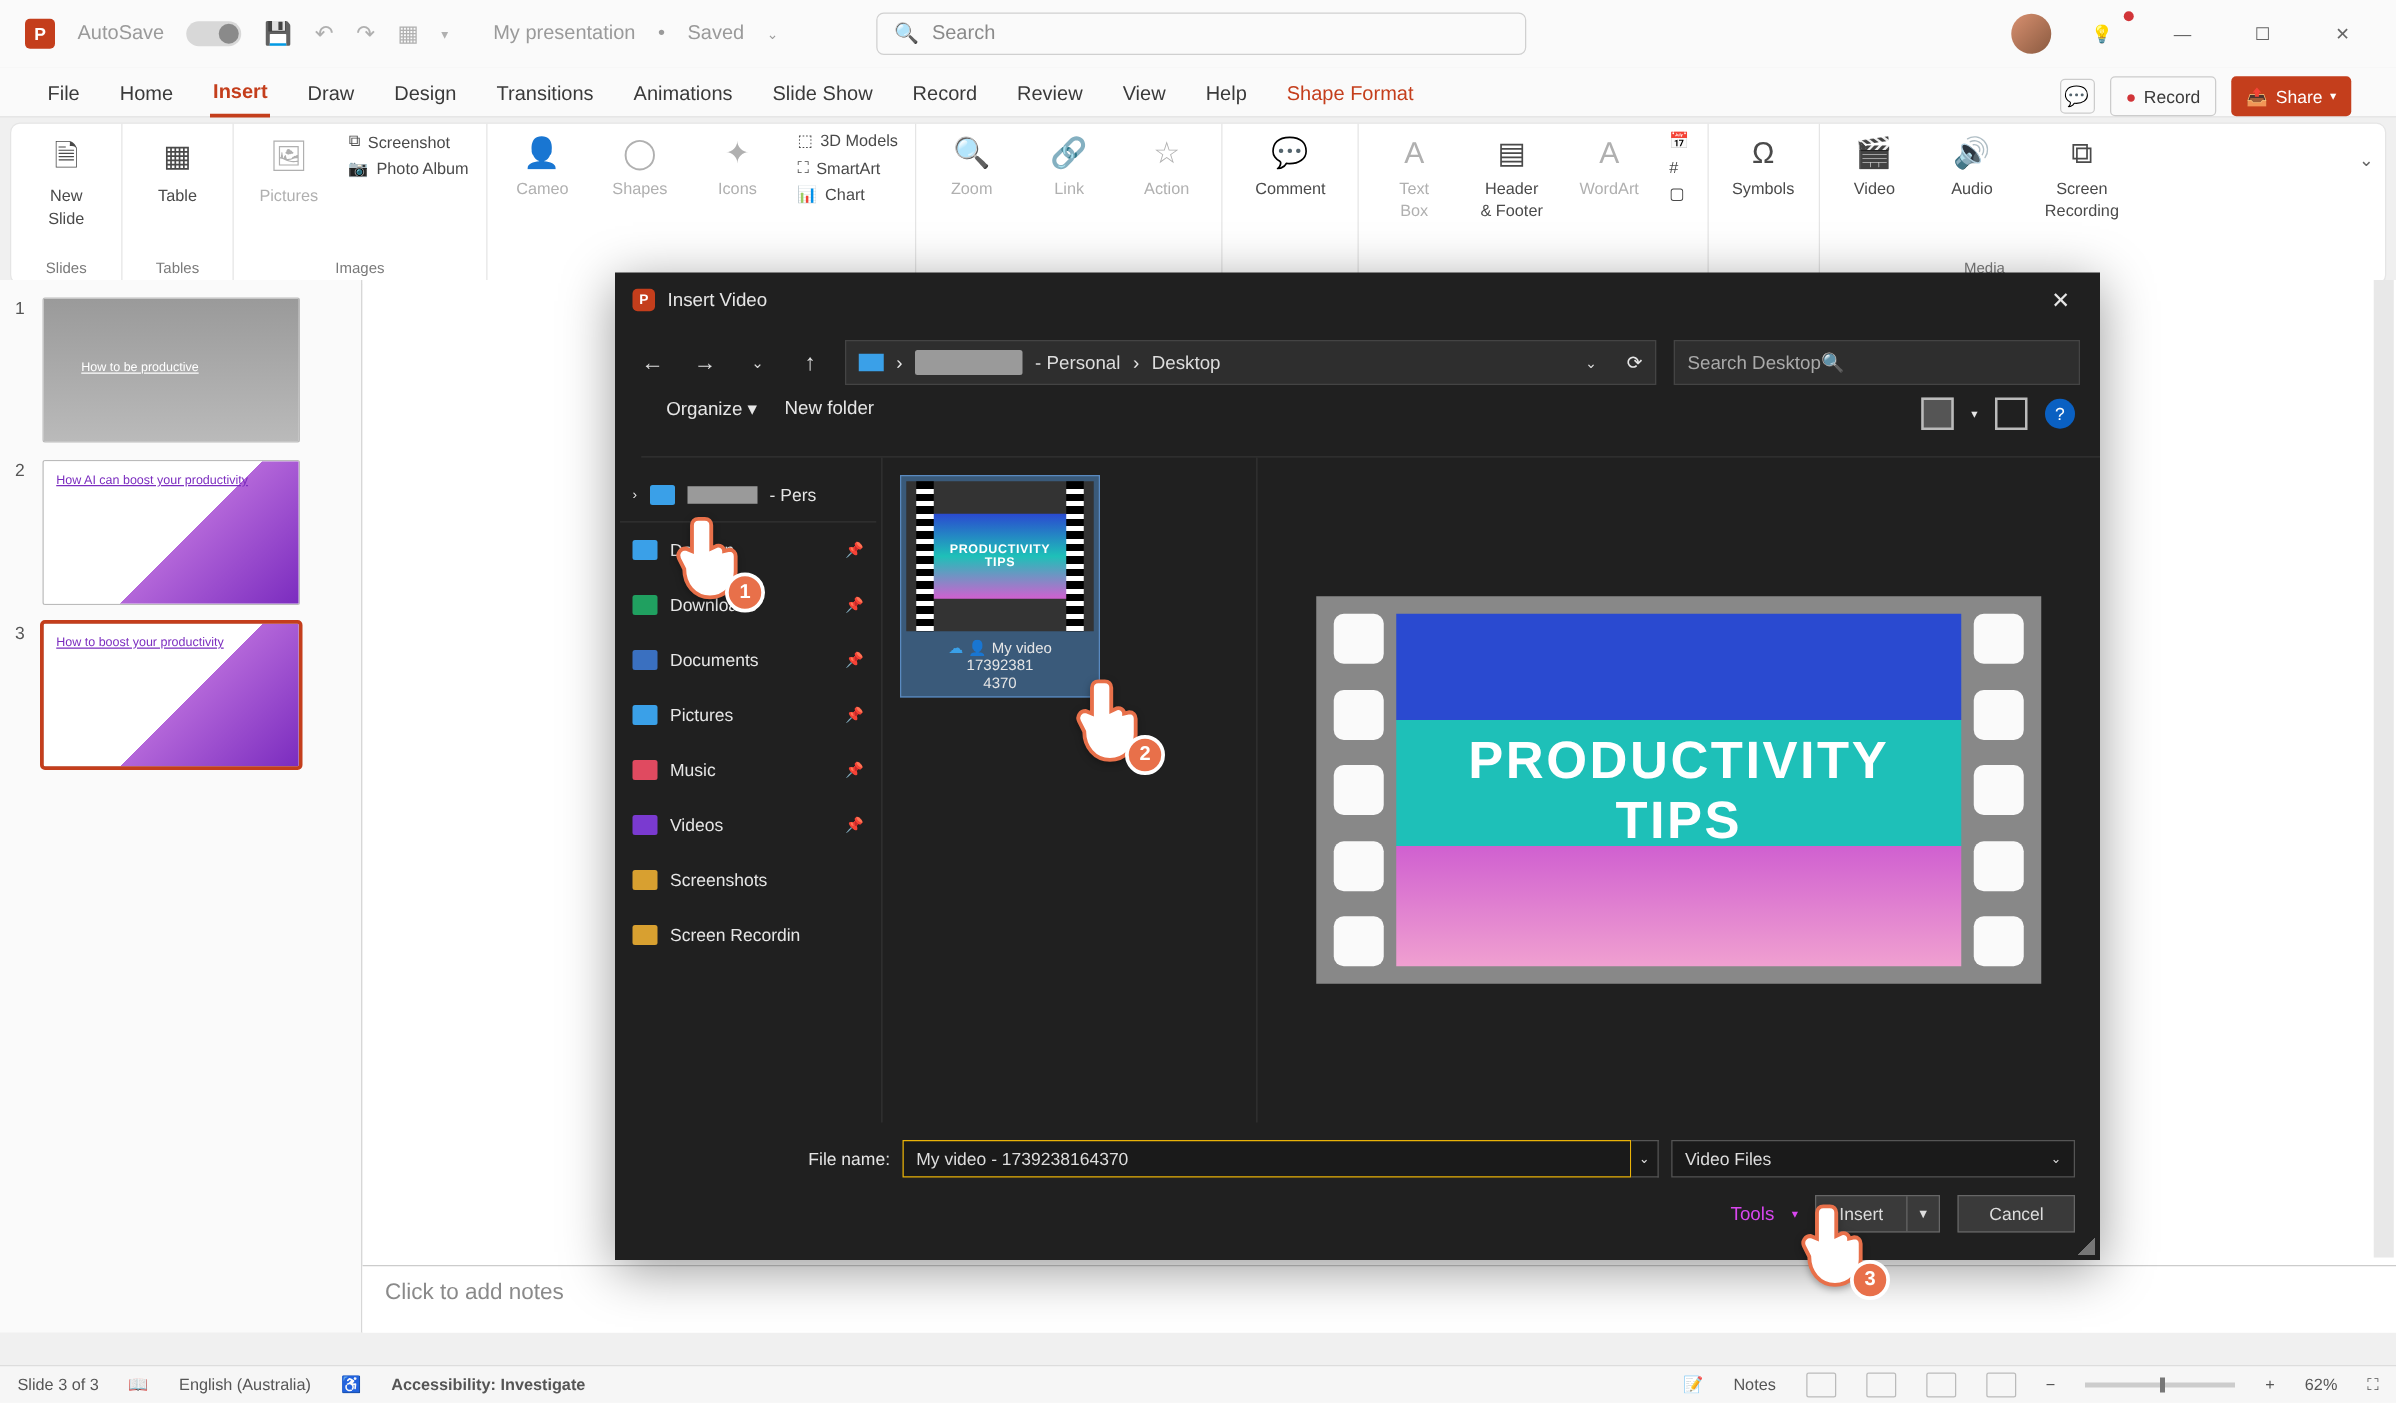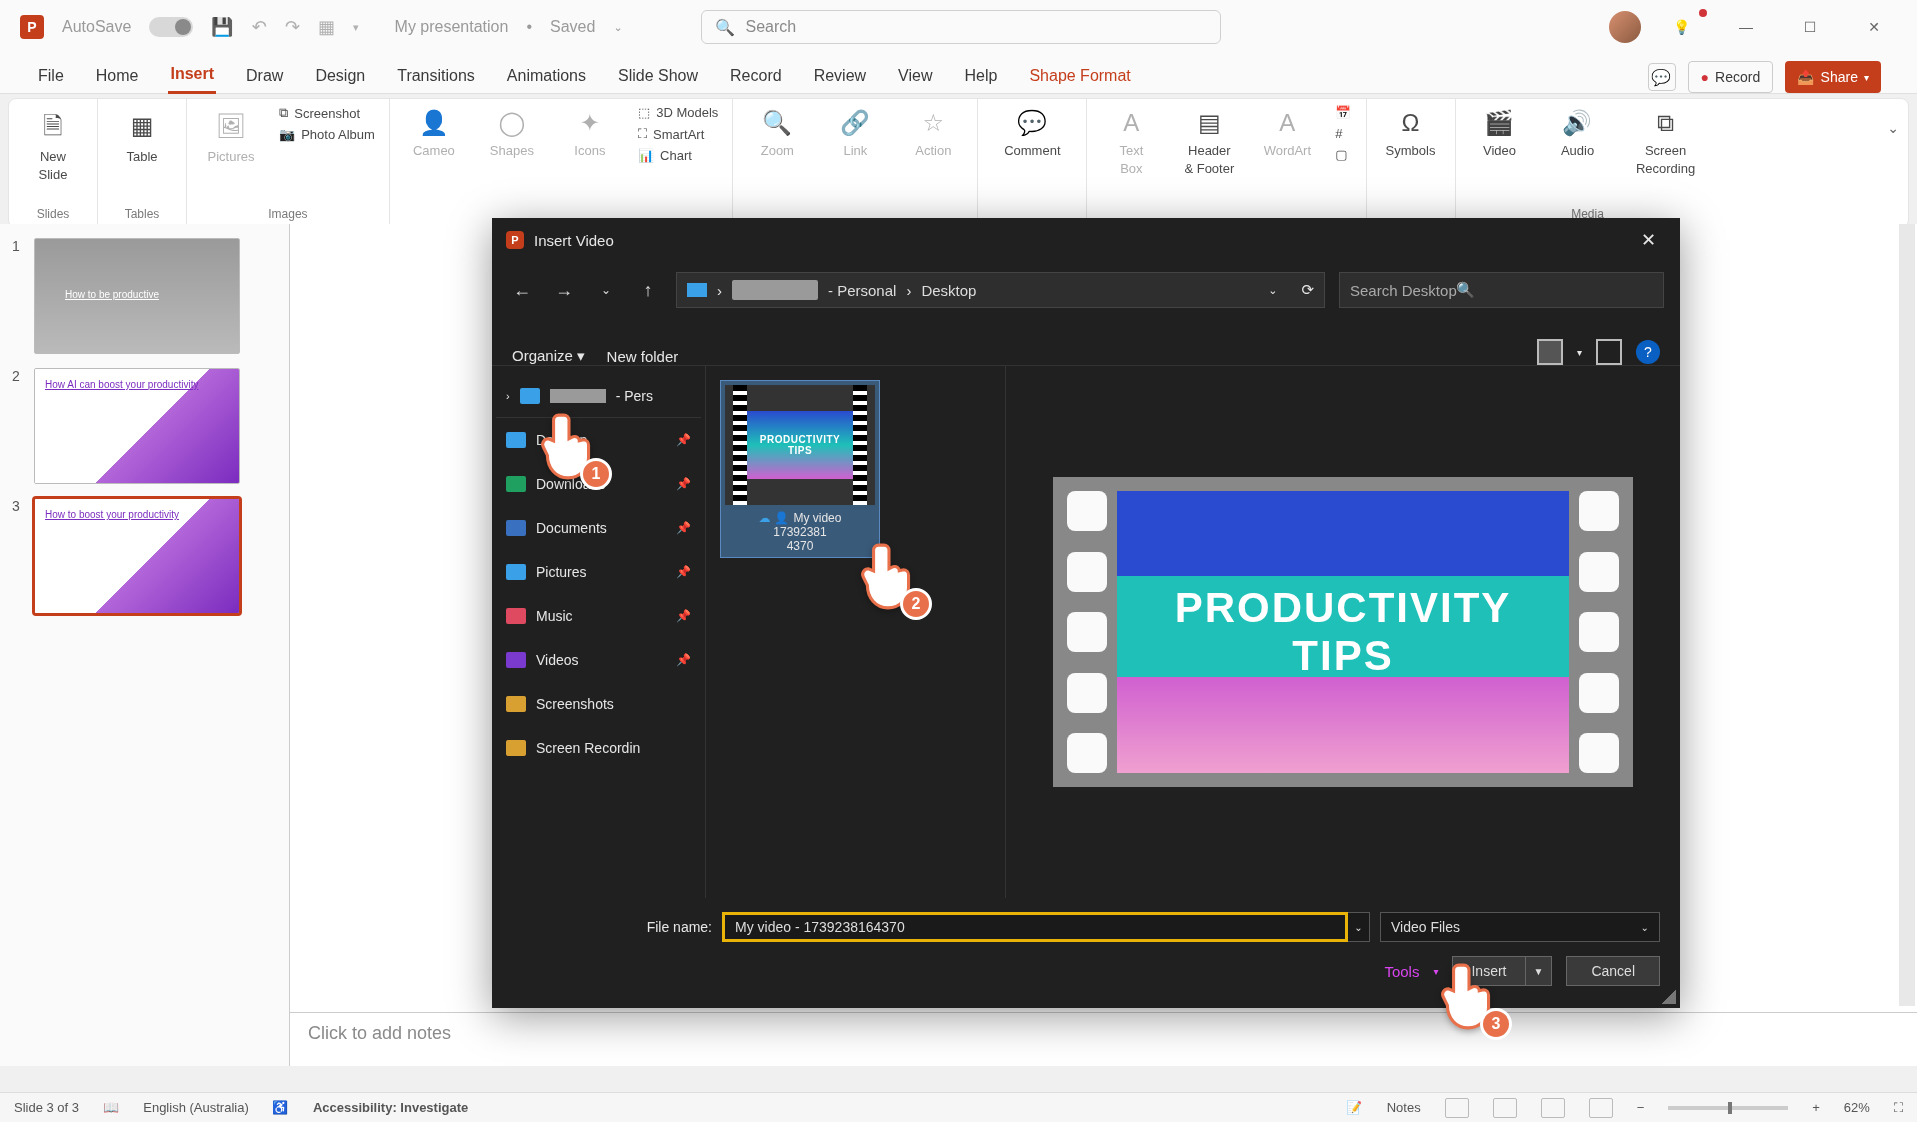--- a/index.html
+++ b/index.html
@@ -64,21 +64,21 @@
 
 .dialog { position:absolute; left:492px; top:218px; width:1188px; height:790px; background:#202020; color:#e6e6e6; display:flex; flex-direction:column; box-shadow:0 8px 40px rgba(0,0,0,0.4); font-size:15px; }
 .dlg-title { height:44px; display:flex; align-items:center; padding:0 14px; gap:10px; }
 .dlg-close { margin-left:auto; font-size:18px; cursor:pointer; padding:4px 10px; }
 .dlg-nav { height:56px; display:flex; align-items:center; padding:0 16px; gap:14px; }
 .nav-ic { width:28px; height:28px; display:flex; align-items:center; justify-content:center; font-size:18px; color:#ddd; }
 .bread { flex:1; height:36px; background:#2e2e2e; border:1px solid #444; display:flex; align-items:center; padding:0 10px; gap:10px; }
 .bread .seg { color:#ddd; }
 .bread .blank { width:86px; height:20px; background:#9a9a9a; border-radius:2px; }
 .search-box { width:325px; height:36px; background:#2e2e2e; border:1px solid #444; display:flex; align-items:center; padding:0 10px; justify-content:flex-start; color:#aaa; }
-.dlg-toolbar { height:48px; display:flex; align-items:flex-end; padding:0 20px; gap:22px; border-bottom:1px solid #333; }
+.dlg-toolbar { height:48px; display:flex; align-items:flex-start; padding:0 20px; gap:22px; border-bottom:1px solid #333;margin-left:21px; }
 .tb-right { margin-left:auto; display:flex; gap:14px; align-items:center; }
 .sq-ic { width:26px; height:26px; border:2px solid #bbb; }
 .help-ic { width:24px; height:24px; border-radius:50%; background:#0a60c2; color:#fff; display:flex; align-items:center; justify-content:center; font-size:14px; }
 
 .dlg-body { flex:1; display:flex; }
 .tree { width:214px; border-right:1px solid #333; padding:8px 4px; }
 .tree-row { height:44px; display:flex; align-items:center; gap:10px; padding:0 10px; position:relative; font-size:14px; }
 .tree-row.section { border-bottom:1px solid #333; }
 .tree-ic { width:20px; height:16px; border-radius:2px; }
 .pin { margin-left:auto; color:#888; font-size:12px; }
@@ -90,22 +90,22 @@
 .vid-sprocket { position:absolute; top:0; bottom:0; width:14px; background:repeating-linear-gradient(#000 0 6px,#fff 6px 10px); }
 .preview { flex:1; display:flex; align-items:center; justify-content:center; padding:20px; }
 .film { width:580px; height:310px; background:#888; padding:14px; display:flex; gap:10px; }
 .film-sprockets { width:40px; display:flex; flex-direction:column; justify-content:space-between; }
 .film-sprockets div { height:40px; background:#fafafa; border-radius:8px; }
 .film-body { flex:1; background:linear-gradient(180deg,#2a4ad0 0%,#2a4ad0 30%,#1ec0b8 30%,#1ec0b8 66%,#d060d0 66%,#f0a0d0 100%); display:flex; flex-direction:column; align-items:center; justify-content:center; color:#fff; font-size:42px; font-weight:800; letter-spacing:2px; }
 
 .dlg-footer { height:110px; padding:14px 20px; display:flex; flex-direction:column; gap:14px; }
 .fn-row { display:flex; align-items:center; gap:10px; }
 .fn-label { width:200px; text-align:right; font-size:14px; }
-.fn-input { flex:1; height:30px; background:#1a1a1a; border:3px solid #eab308; color:#ddd; padding:0 10px; font-size:14px; }
-.filter-sel { width:280px; height:30px; background:#1a1a1a; border:1px solid #555; color:#ddd; padding:0 10px; display:flex; align-items:center; justify-content:space-between; font-size:14px; }
+.fn-input { flex:1; height:30px; background:#1a1a1a; border:1px solid #eab308; color:#ddd; padding:0 10px; font-size:14px; }
+.filter-sel { width:323px; height:30px; background:#1a1a1a; border:1px solid #555; color:#ddd; padding:0 10px; display:flex; align-items:center; justify-content:space-between; font-size:14px; }
 .btn-row { display:flex; justify-content:flex-end; gap:14px; align-items:center; }
 .tools-drop { color:#d946ef; display:flex; align-items:center; gap:14px; }
 .dlg-btn { height:30px; padding:0 24px; background:#3a3a3a; border:1px solid #666; color:#ddd; display:flex; align-items:center; font-size:14px; }
 .dlg-btn.split { padding:0; }
 .dlg-btn.split span:first-child { padding:0 18px; border-right:1px solid #666; height:100%; display:flex; align-items:center; }
 .dlg-btn.split span:last-child { padding:0 8px; font-size:10px; }
 .resize-grip { position:absolute; right:4px; bottom:4px; width:14px; height:14px; background:linear-gradient(135deg,transparent 50%,#777 50%); }
 
 
 .hand { position:absolute; width:62px; height:72px; pointer-events:none; z-index:200; }

